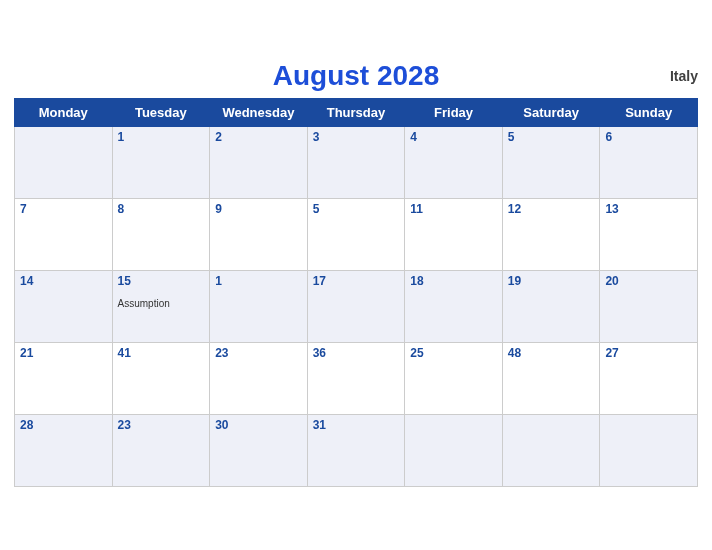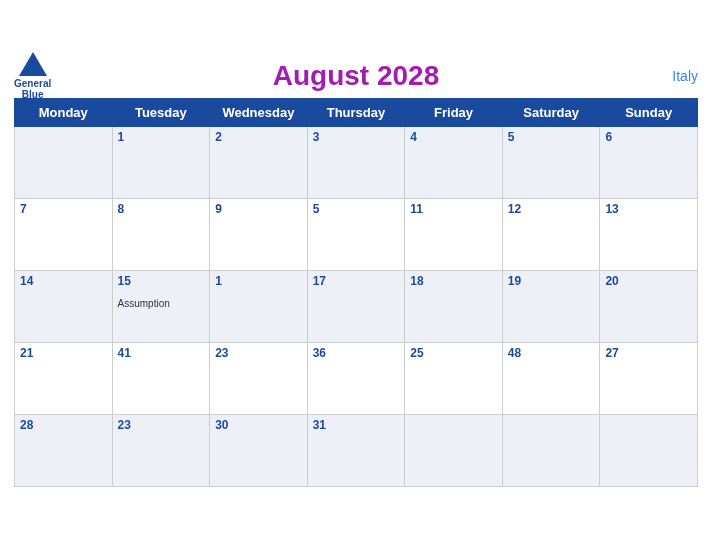--- a/index.html
+++ b/index.html
@@ -48,30 +48,30 @@
       color: #1a4a9e;
       font-weight: bold;
     }
     .logo-text-blue {
       font-size: 10px;
       color: #1a4a9e;
       font-weight: bold;
     }
     .calendar-title {
       font-size: 28px;
-      color: #a21caf;
+      color: #1d4ed8;
       font-weight: bold;
       text-align: center;
     }
     .country-label {
       position: absolute;
       right: 0;
       font-size: 14px;
-      color: #3b82f6;
-      font-weight: normal;
+      color: #404040;
+      font-weight: bold;
     }
     .calendar-table {
       width: 100%;
       border-collapse: collapse;
     }
     .calendar-table th {
       background-color: #1a4a9e;
       color: #fff;
       font-size: 13px;
       font-weight: bold;
@@ -106,25 +106,20 @@
     }
     .week-row:nth-child(even) td {
       background-color: #fff;
     }
   </style>
 </head>
 <body>
 
 <div class="calendar-wrapper">
   <div class="calendar-header">
-    <div class="logo-area">
-      <div class="logo-triangle"></div>
-      <span class="logo-text-general">General</span>
-      <span class="logo-text-blue">Blue</span>
-    </div>
     <h1 class="calendar-title">August 2028</h1>
     <span class="country-label">Italy</span>
   </div>
 
   <table class="calendar-table">
     <thead>
       <tr>
 
       <th>Monday</th>
           <th>Tuesday</th>

